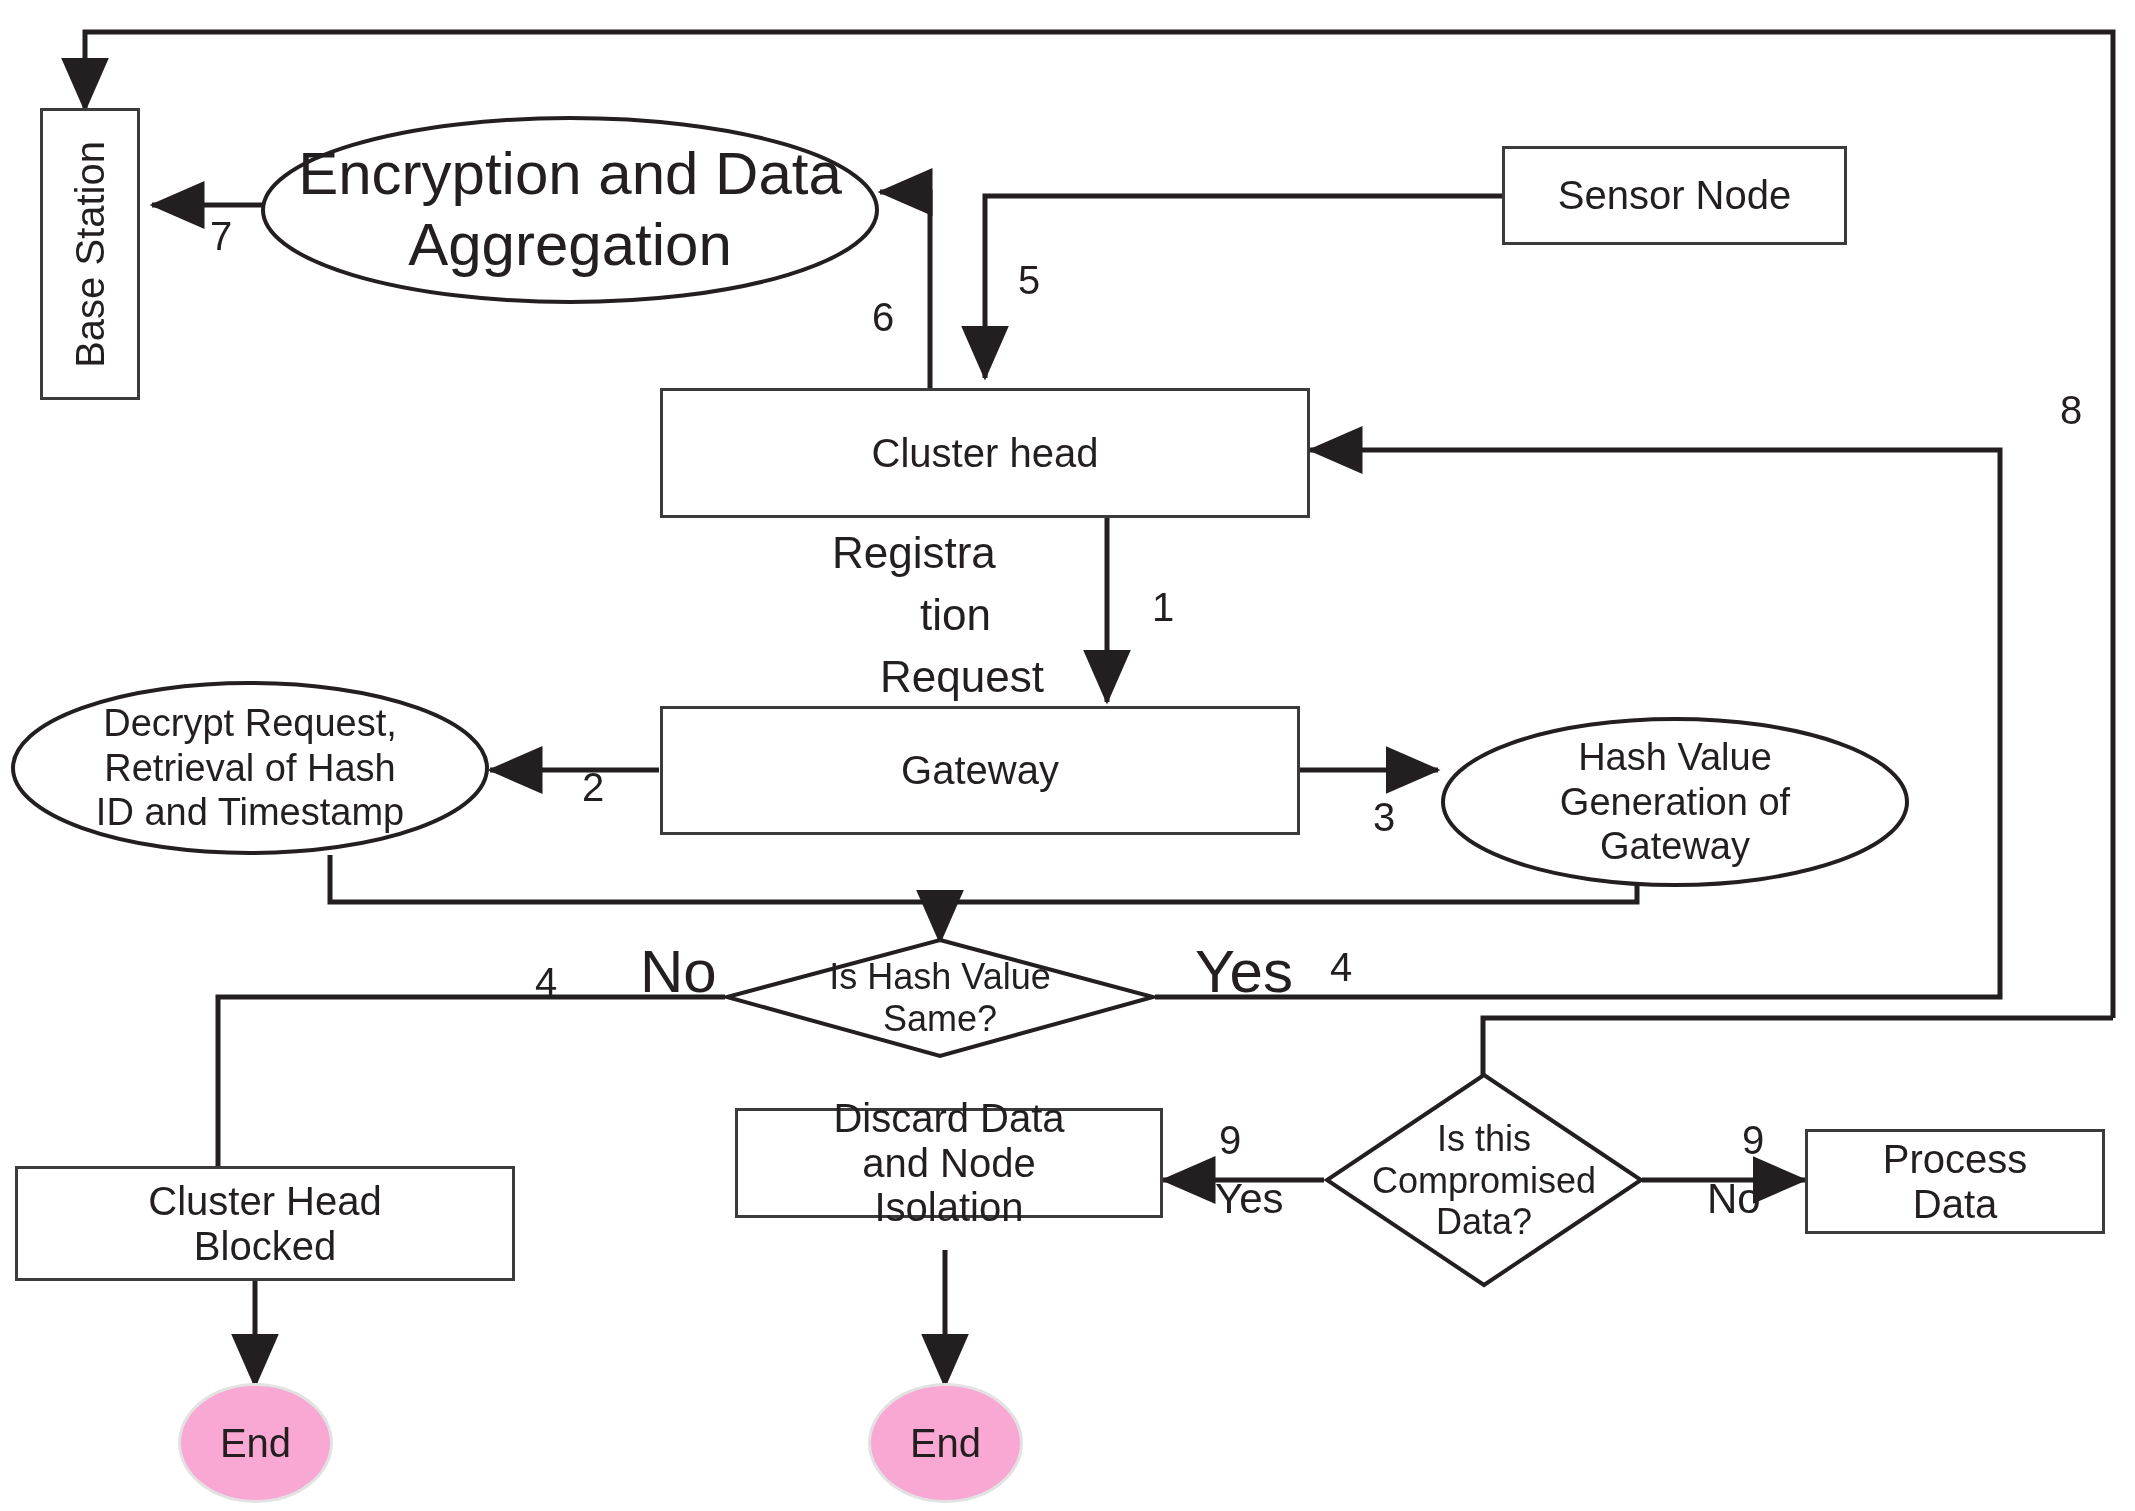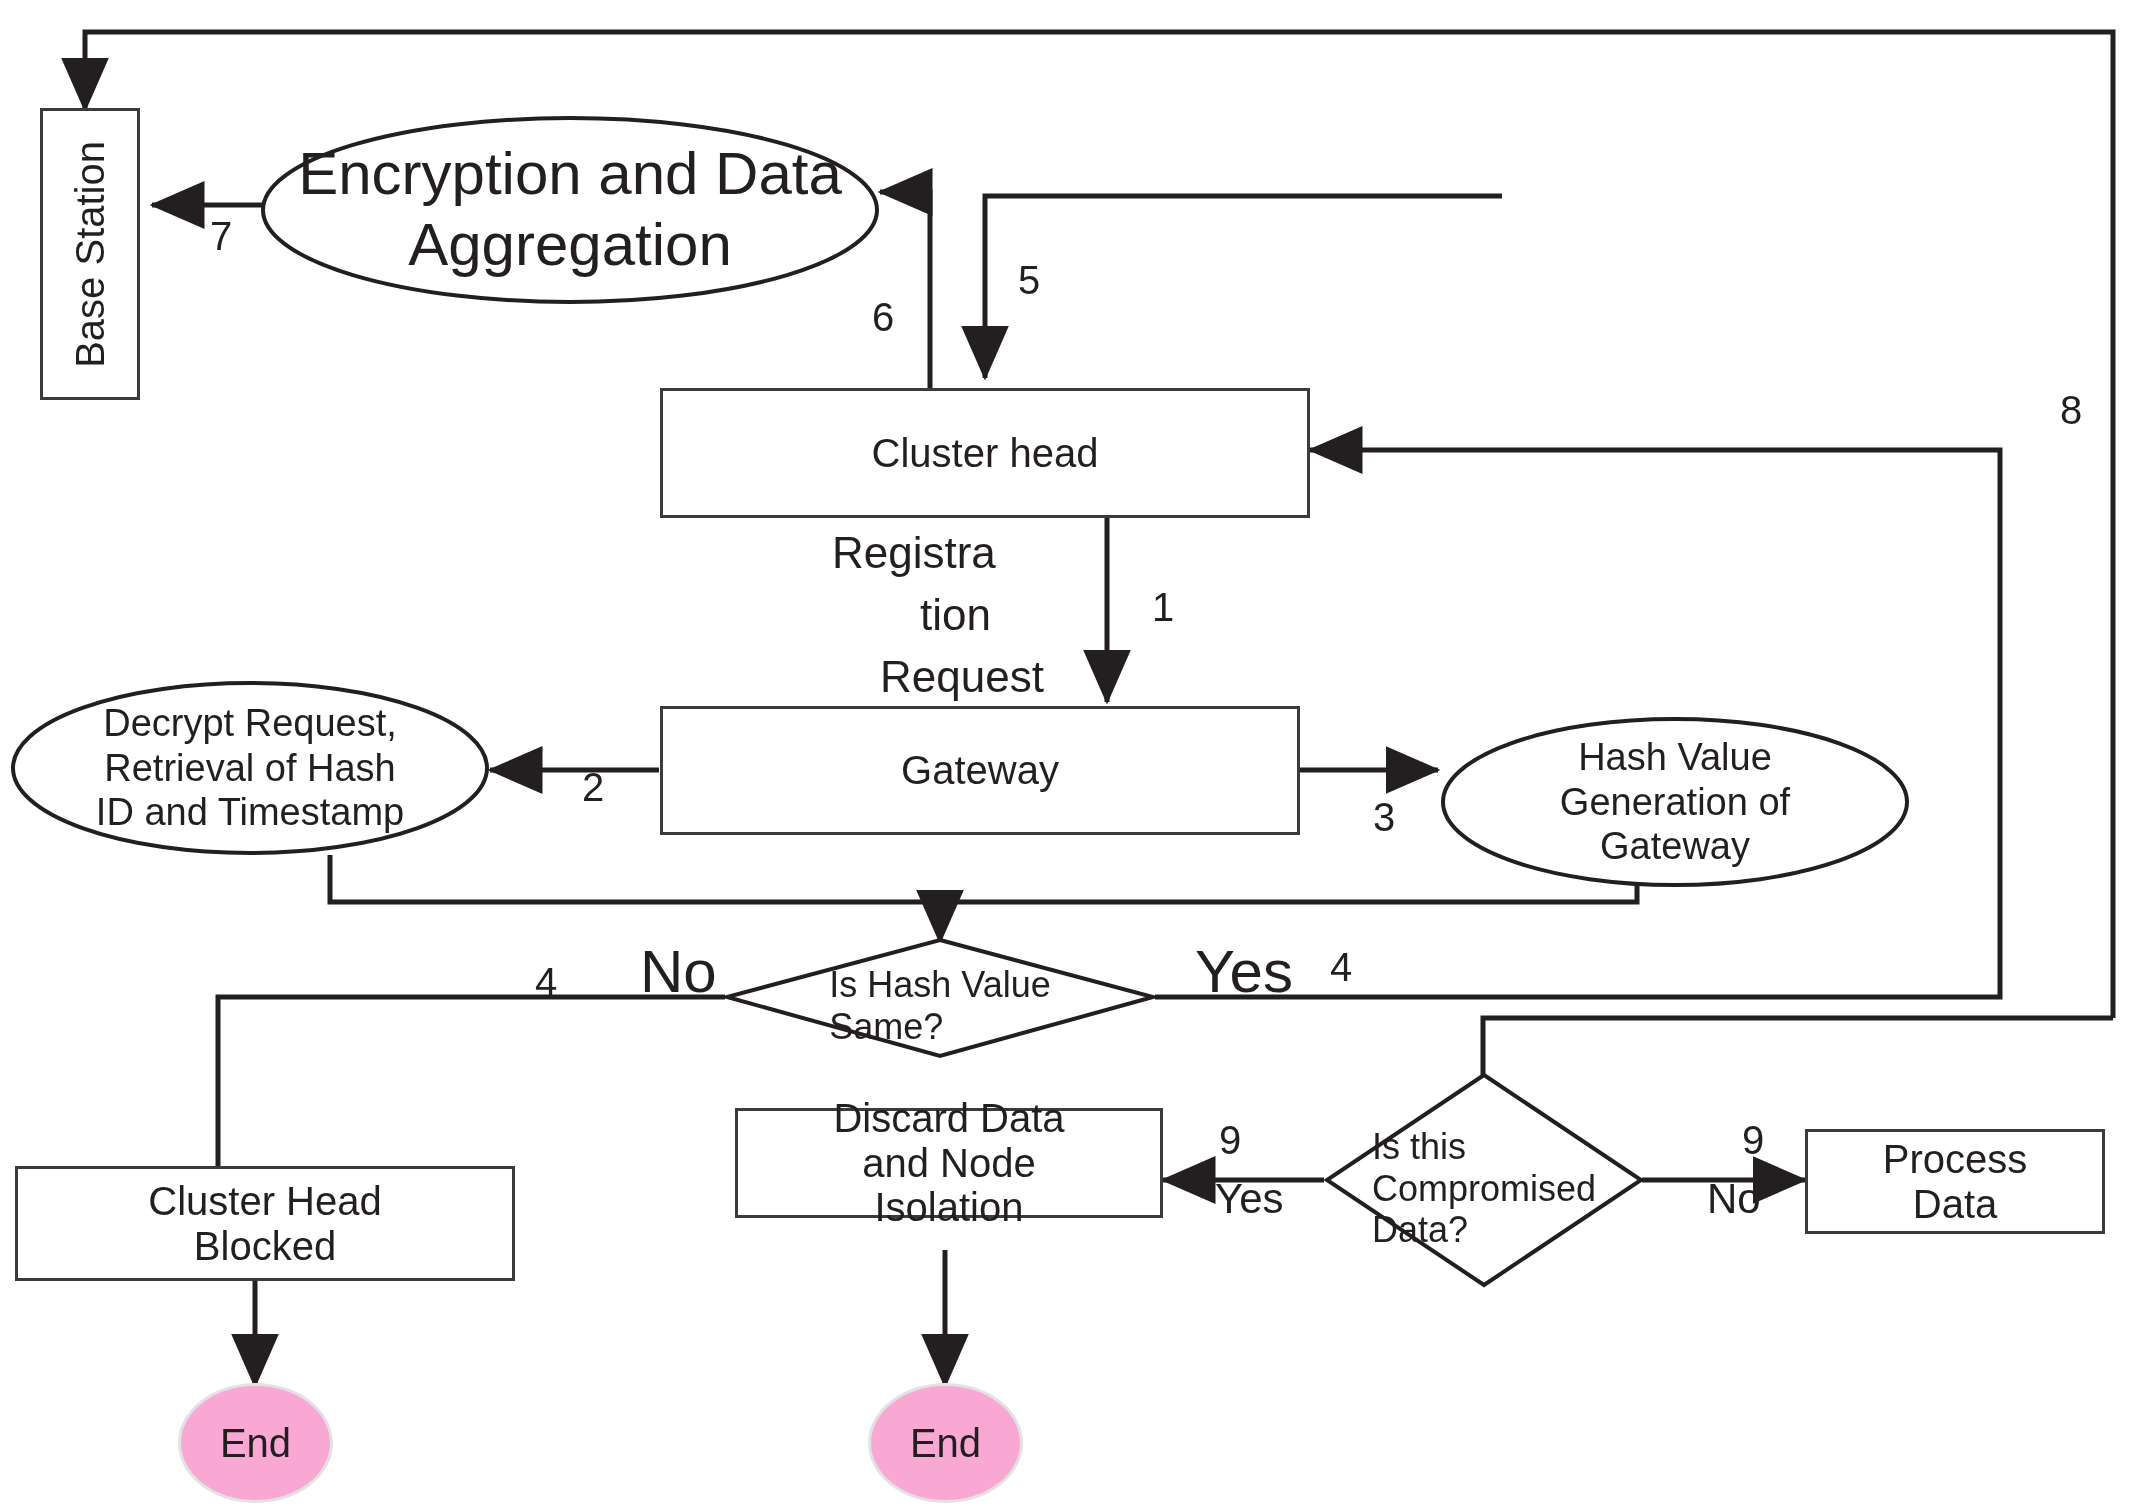--- a/index.html
+++ b/index.html
@@ -53,23 +53,23 @@
     align-items:center;
     justify-content:center;
     text-align:center;
     line-height:1.18;
     box-sizing:border-box;
     padding:0 6px;
   }
   .diamond-wrap{position:absolute;}
   .diamond-wrap svg{position:absolute;left:0;top:0;overflow:visible;}
   .diamond-label{
-    position:absolute;left:0;top:8px;width:100%;height:100%;
+    position:absolute;left:0;top:0;width:100%;height:100%;
     display:flex;align-items:center;justify-content:center;
-    line-height:1.16;box-sizing:border-box;
+    text-align:center;line-height:1.16;box-sizing:border-box;
   }
   .terminator{
     position:absolute;
     border:3px solid #e2e2e2;
     border-radius:50%;
     background:#f9a8d4;
     display:flex;align-items:center;justify-content:center;
     box-sizing:border-box;
   }
   
@@ -149,20 +149,23 @@
       <ellipse cx="310" cy="95" rx="307" ry="92" fill="#ffffff" stroke="#231f20" stroke-width="4"></ellipse>
     </svg>
     <div class="ellipse-label f46">
       <div>
         <div>Encryption and Data</div>
         <div>Aggregation</div>
       </div>
     </div>
   </div>
 
+  <div class="node rect f40" style="left:1502px;top:146px;width:345px;height:99px;">
+    <span>Sensor Node</span>
+  </div>
 
   <div class="node rect f40" style="left:660px;top:388px;width:650px;height:130px;">
     <span>Cluster head</span>
   </div>
 
   <div class="node rect f40" style="left:660px;top:706px;width:640px;height:129px;">
     <span>Gateway</span>
   </div>
 
   <div class="ellipse-wrap" style="left:10px;top:680px;width:480px;height:176px;">

